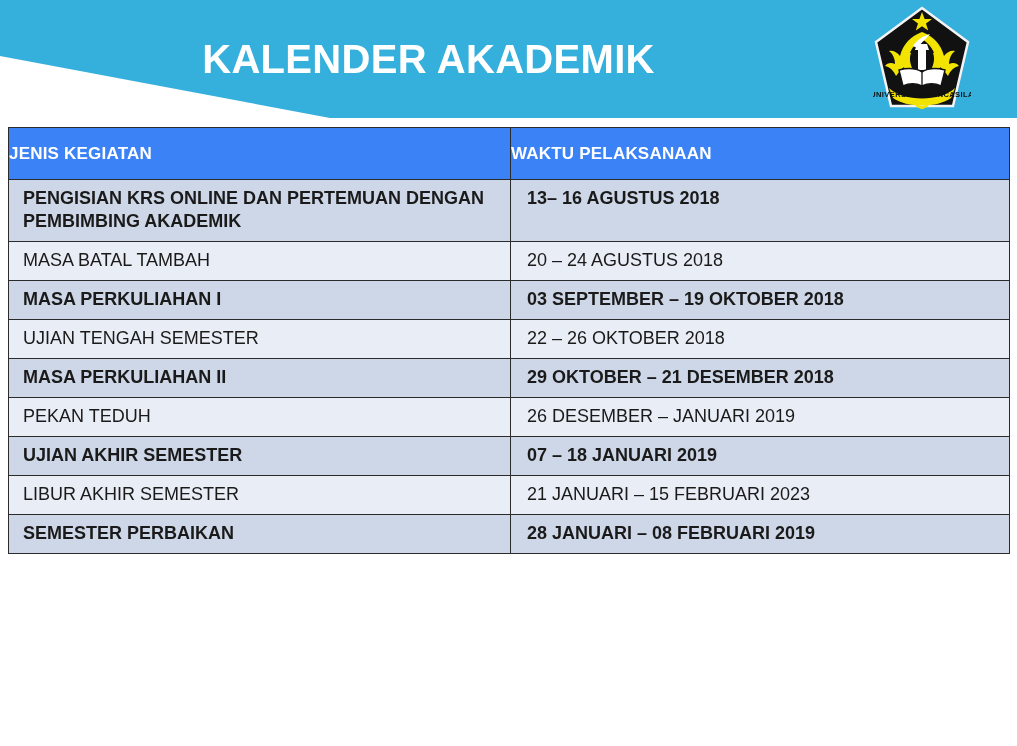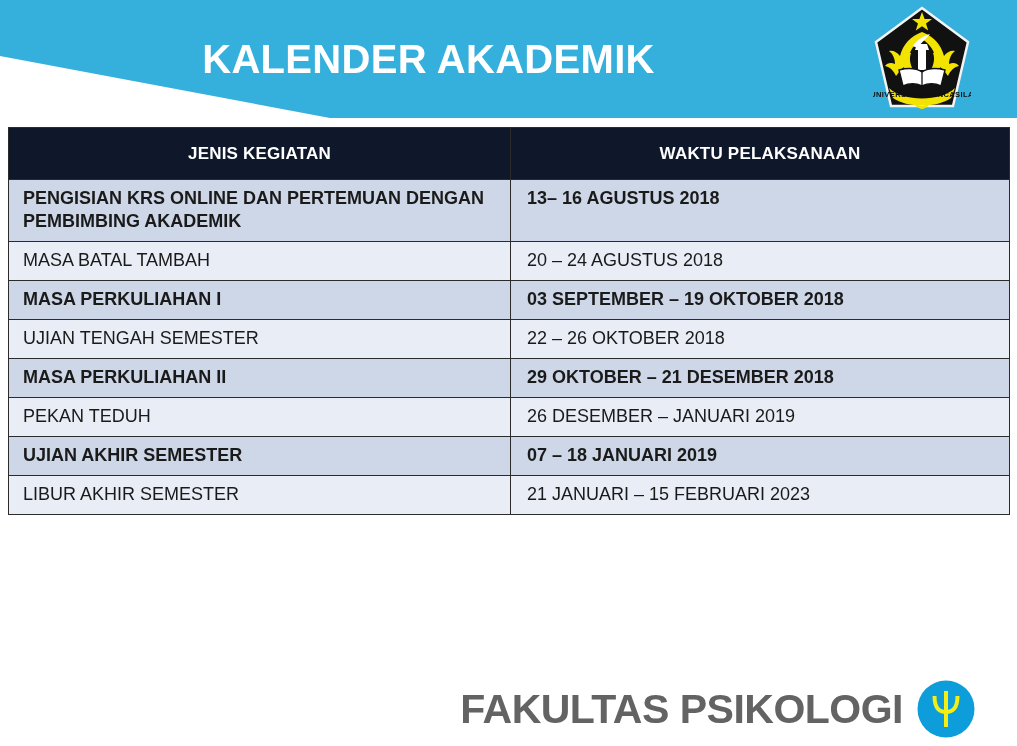--- a/index.html
+++ b/index.html
@@ -78,26 +78,26 @@
     table-layout: fixed;
   }
 
   .cal-table th,
   .cal-table td {
     border: 1px solid #2b2b2b;
     font-family: "Liberation Sans", sans-serif;
   }
 
   .cal-table th {
-    background: #0f172a;
+    background: #3b82f6;
     color: #ffffff;
     font-weight: bold;
     font-size: 17px;
     height: 52px;
-    text-align: center;
+    text-align: left;
     letter-spacing: 0.2px;
   }
 
   .cal-table td {
     color: #1a1a1a;
     font-weight: normal;
     font-size: 18px;
     padding: 7px 10px 8px 14px;
     vertical-align: top;
     line-height: 1.28;
@@ -219,28 +219,21 @@
         <td class="cell-time">26 DESEMBER – JANUARI 2019</td>
       </tr>
       <tr class="row-dark">
         <td class="cell-activity">UJIAN AKHIR SEMESTER</td>
         <td class="cell-time">07 – 18 JANUARI 2019</td>
       </tr>
       <tr class="row-light">
         <td class="cell-activity">LIBUR AKHIR SEMESTER</td>
         <td class="cell-time">21 JANUARI – 15 FEBRUARI 2023</td>
       </tr>
+      <tr class="row-dark">
+        <td class="cell-activity">SEMESTER PERBAIKAN</td>
+        <td class="cell-time">28 JANUARI – 08 FEBRUARI 2019</td>
+      </tr>
     </tbody>
   </table>
 
-  <div class="footer">
-    <div class="footer-text">FAKULTAS PSIKOLOGI</div>
-    <div class="psi-badge">
-      <svg viewBox="0 0 58 58" width="58" height="58" aria-hidden="true">
-        <circle cx="29" cy="29" r="28.5" fill="#0d9ddb"></circle>
-        <path d="M27 11 L31 11 L31 47 L27 47 Z" fill="#f2ee16"></path>
-        <path d="M15.5 16 L19.5 16 C19.5 26 22.5 30 29 30 C35.5 30 38.5 26 38.5 16
-                 L42.5 16 C42.5 29 37 34 29 34 C21 34 15.5 29 15.5 16 Z" fill="#f2ee16"></path>
-      </svg>
-    </div>
-  </div>
 
 </div>
 
 </body></html>

